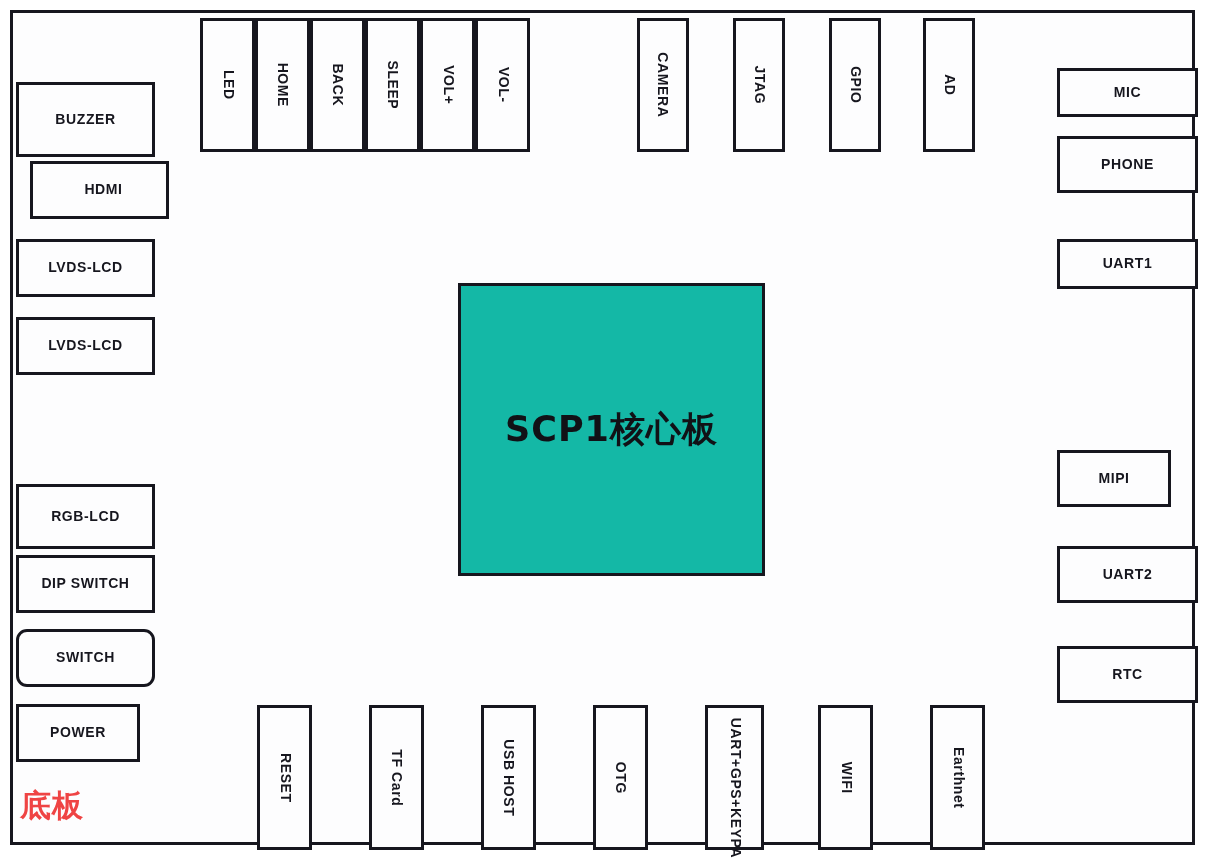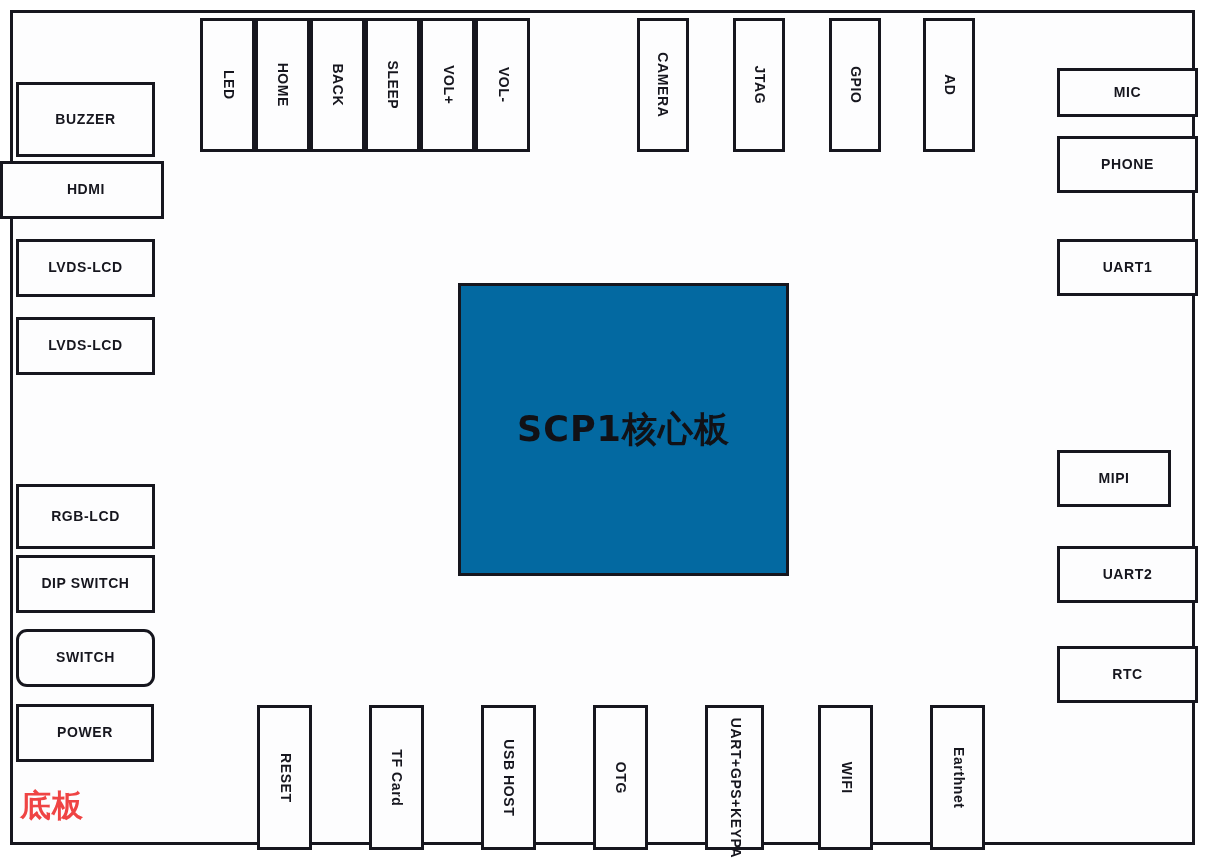--- a/index.html
+++ b/index.html
@@ -58,25 +58,25 @@
   .vert.two .lbl {
     white-space: normal;
     width: 120px;
   }
 
   
   .core {
     position: absolute;
     left: 458px;
     top: 283px;
-    width: 331px;
+    width: 307px;
     height: 293px;
     border: 3px solid #16161e;
     box-sizing: border-box;
-    background: #0369a1;
+    background: #14b8a6;
     display: flex;
     align-items: center;
     justify-content: center;
   }
   .core .core-lbl {
     font-size: 35px;
     font-weight: 700;
     color: #111116;
     letter-spacing: 1px;
     font-family: "DejaVu Sans", "Liberation Sans", sans-serif;
@@ -97,39 +97,39 @@
 </head>
 <body>
 
 <div id="stage">
 
   <div class="board-outline"></div>
 
   <div class="blk" style="left:16px;  top:82px;  width:139px; height:75px;">
     <span class="lbl">BUZZER</span>
   </div>
-  <div class="blk" style="left:0;  top:161px; width:164px; height:58px;padding-left:8px;">
+  <div class="blk" style="left:30px;  top:161px; width:139px; height:58px;padding-left:8px;">
     <span class="lbl">HDMI</span>
   </div>
   <div class="blk" style="left:16px;  top:239px; width:139px; height:58px;">
     <span class="lbl">LVDS-LCD</span>
   </div>
   <div class="blk" style="left:16px;  top:317px; width:139px; height:58px;">
     <span class="lbl">LVDS-LCD</span>
   </div>
   <div class="blk" style="left:16px;  top:484px; width:139px; height:65px;">
     <span class="lbl">RGB-LCD</span>
   </div>
   <div class="blk" style="left:16px;  top:555px; width:139px; height:58px;">
     <span class="lbl">DIP SWITCH</span>
   </div>
   <div class="blk" style="left:16px;  top:629px; width:139px; height:58px;border-radius:11px;">
     <span class="lbl">SWITCH</span>
   </div>
-  <div class="blk" style="left:16px;  top:704px; width:138px; height:58px;">
+  <div class="blk" style="left:16px;  top:704px; width:124px; height:58px;">
     <span class="lbl">POWER</span>
   </div>
 
   <div class="blk vert" style="left:200px; top:18px; width:55px; height:134px;">
     <span class="lbl">LED</span>
   </div>
   <div class="blk vert" style="left:255px; top:18px; width:55px; height:134px;">
     <span class="lbl">HOME</span>
   </div>
   <div class="blk vert" style="left:310px; top:18px; width:55px; height:134px;">
@@ -156,21 +156,21 @@
   <div class="blk vert" style="left:923px; top:18px; width:52px; height:134px;">
     <span class="lbl">AD</span>
   </div>
 
   <div class="blk" style="left:1057px; top:68px;  width:141px; height:49px;">
     <span class="lbl">MIC</span>
   </div>
   <div class="blk" style="left:1057px; top:136px; width:141px; height:57px;align-items:center;">
     <span class="lbl">PHONE</span>
   </div>
-  <div class="blk" style="left:1057px; top:239px; width:141px; height:57px;">
+  <div class="blk" style="left:1057px; top:239px; width:141px; height:50px;">
     <span class="lbl">UART1</span>
   </div>
   <div class="blk" style="left:1057px; top:450px; width:114px; height:57px;">
     <span class="lbl">MIPI</span>
   </div>
   <div class="blk" style="left:1057px; top:546px; width:141px; height:57px;">
     <span class="lbl">UART2</span>
   </div>
   <div class="blk" style="left:1057px; top:646px; width:141px; height:57px;">
     <span class="lbl">RTC</span>

